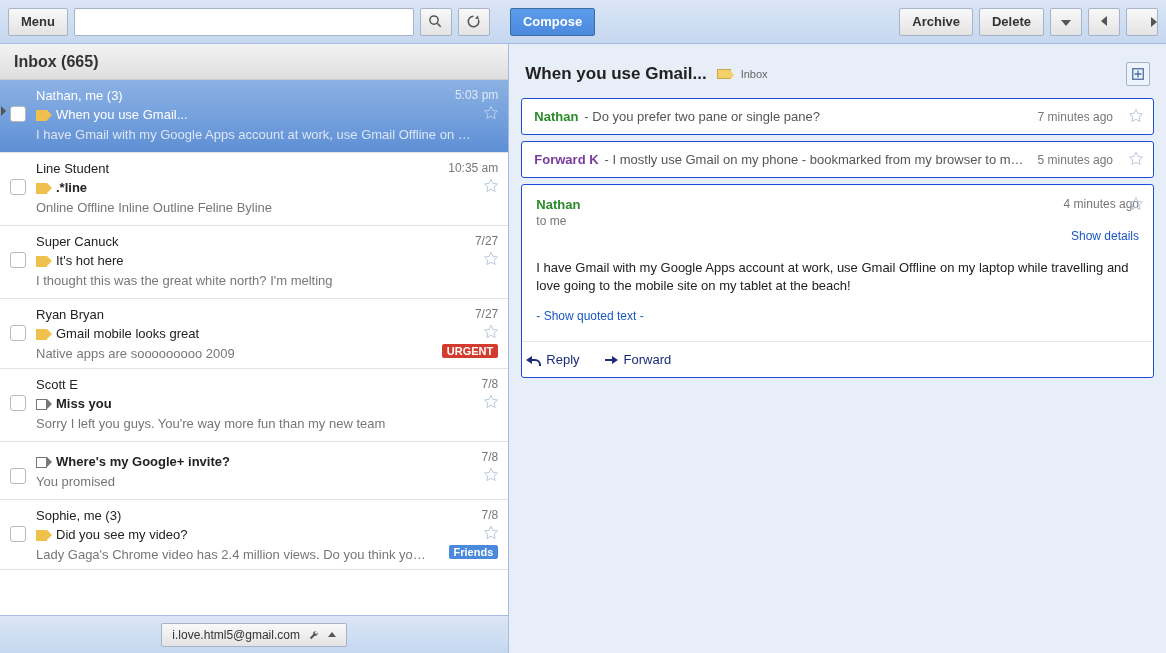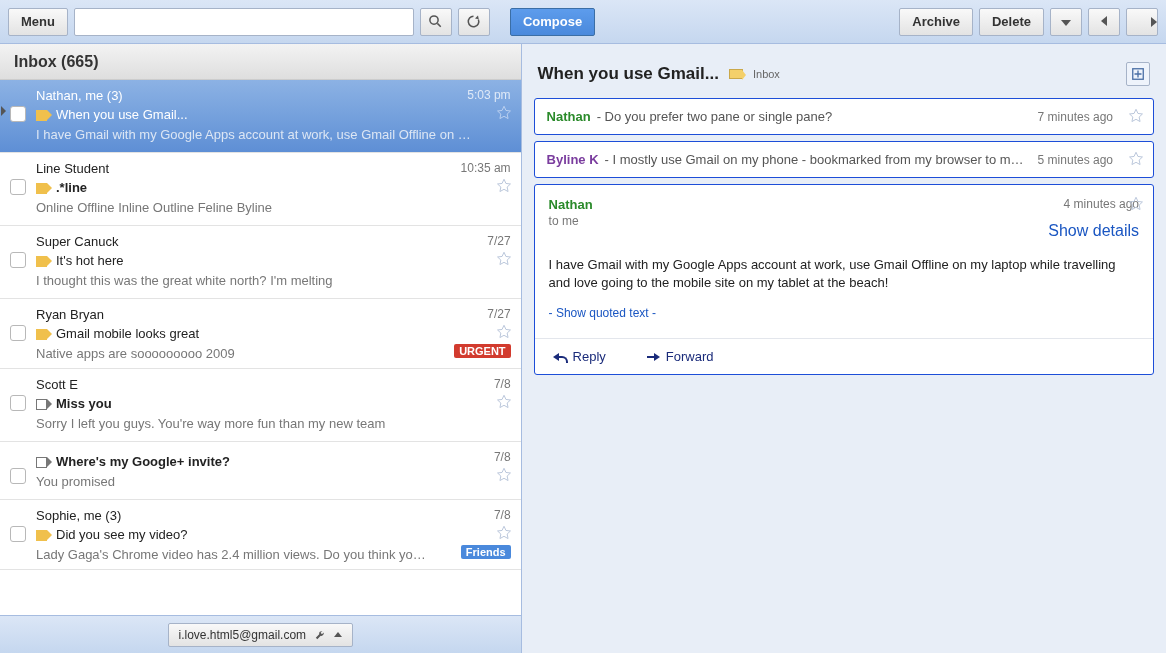--- a/index.html
+++ b/index.html
@@ -154,24 +154,24 @@
 .card.collapsed .name.purple{color:#7a3c9e;}
 .card.collapsed .body{color:#555;overflow:hidden;text-overflow:ellipsis;flex:1;}
 .card.collapsed .ago{color:#777;font-size:12px;margin-left:8px;}
 .card .star{position:absolute;right:8px;top:8px;}
 .card.expanded{padding:12px 14px;}
 .card.expanded .hdr{display:flex;align-items:flex-start;}
 .card.expanded .name{color:#2a8a2a;font-weight:bold;}
 .card.expanded .to{color:#777;font-size:12px;margin-top:2px;}
 .card.expanded .meta{margin-left:auto;text-align:right;}
 .card.expanded .ago{color:#777;font-size:12px;}
-.card.expanded .show-details{color:#1a56c2;font-size:16px;margin-top:11px;}
+.card.expanded .show-details{color:#1a56c2;font-size:12px;margin-top:18px;}
 .card.expanded .bodytext{margin-top:16px;color:#222;line-height:1.4;}
 .card.expanded .quoted{margin-top:14px;color:#1a56c2;font-size:12px;}
-.actions{border-top:1px solid #e3e6ec;margin:18px -14px -12px -14px;padding:10px 18px;display:flex;gap:40px;}
+.actions{border-top:1px solid #e3e6ec;margin:18px -14px -12px -14px;padding:10px 4px;display:flex;gap:24px;}
 .action-link{color:#1a2b7a;font-size:13px;display:flex;align-items:center;gap:6px;cursor:pointer;}
 .arrow{position:relative;display:inline-block;width:14px;height:10px;}
 .arrow.reply::before{content:'';position:absolute;left:0;top:1px;width:0;height:0;
   border-top:4px solid transparent;border-bottom:4px solid transparent;border-right:6px solid #1a2b7a;}
 .arrow.reply::after{content:'';position:absolute;left:5px;top:4px;width:8px;height:5px;border:2px solid #1a2b7a;border-left:none;border-bottom:none;border-radius:0 6px 0 0;}
 .arrow.fwd::before{content:'';position:absolute;right:0;top:1px;width:0;height:0;
   border-top:4px solid transparent;border-bottom:4px solid transparent;border-left:6px solid #1a2b7a;}
 .arrow.fwd::after{content:'';position:absolute;right:5px;top:4px;width:8px;height:2px;background:#1a2b7a;}
 
 
@@ -338,21 +338,21 @@
         <div class="card-stack" id="card-stack">
             <div class="card collapsed">
               <span class="name green">Nathan</span>
               <span class="body"> - Do you prefer two pane or single pane?</span>
               <span class="ago">7 minutes ago</span>
               <span class="star star-icon"><svg viewBox="0 0 24 24">
                   <path d="M12 3l2.6 5.6 6 .7-4.4 4.1 1.2 6-5.4-3-5.4 3 1.2-6L3.4 9.3l6-.7z"></path>
                 </svg></span>
             </div>
             <div class="card collapsed">
-              <span class="name purple">Byline K</span>
+              <span class="name purple">Forward K</span>
               <span class="body"> - I mostly use Gmail on my phone - bookmarked from my browser to m…</span>
               <span class="ago">5 minutes ago</span>
               <span class="star star-icon"><svg viewBox="0 0 24 24">
                   <path d="M12 3l2.6 5.6 6 .7-4.4 4.1 1.2 6-5.4-3-5.4 3 1.2-6L3.4 9.3l6-.7z"></path>
                 </svg></span>
             </div>
             <div class="card expanded">
               <div class="hdr">
                 <div>
                   <div class="name">Nathan</div>

